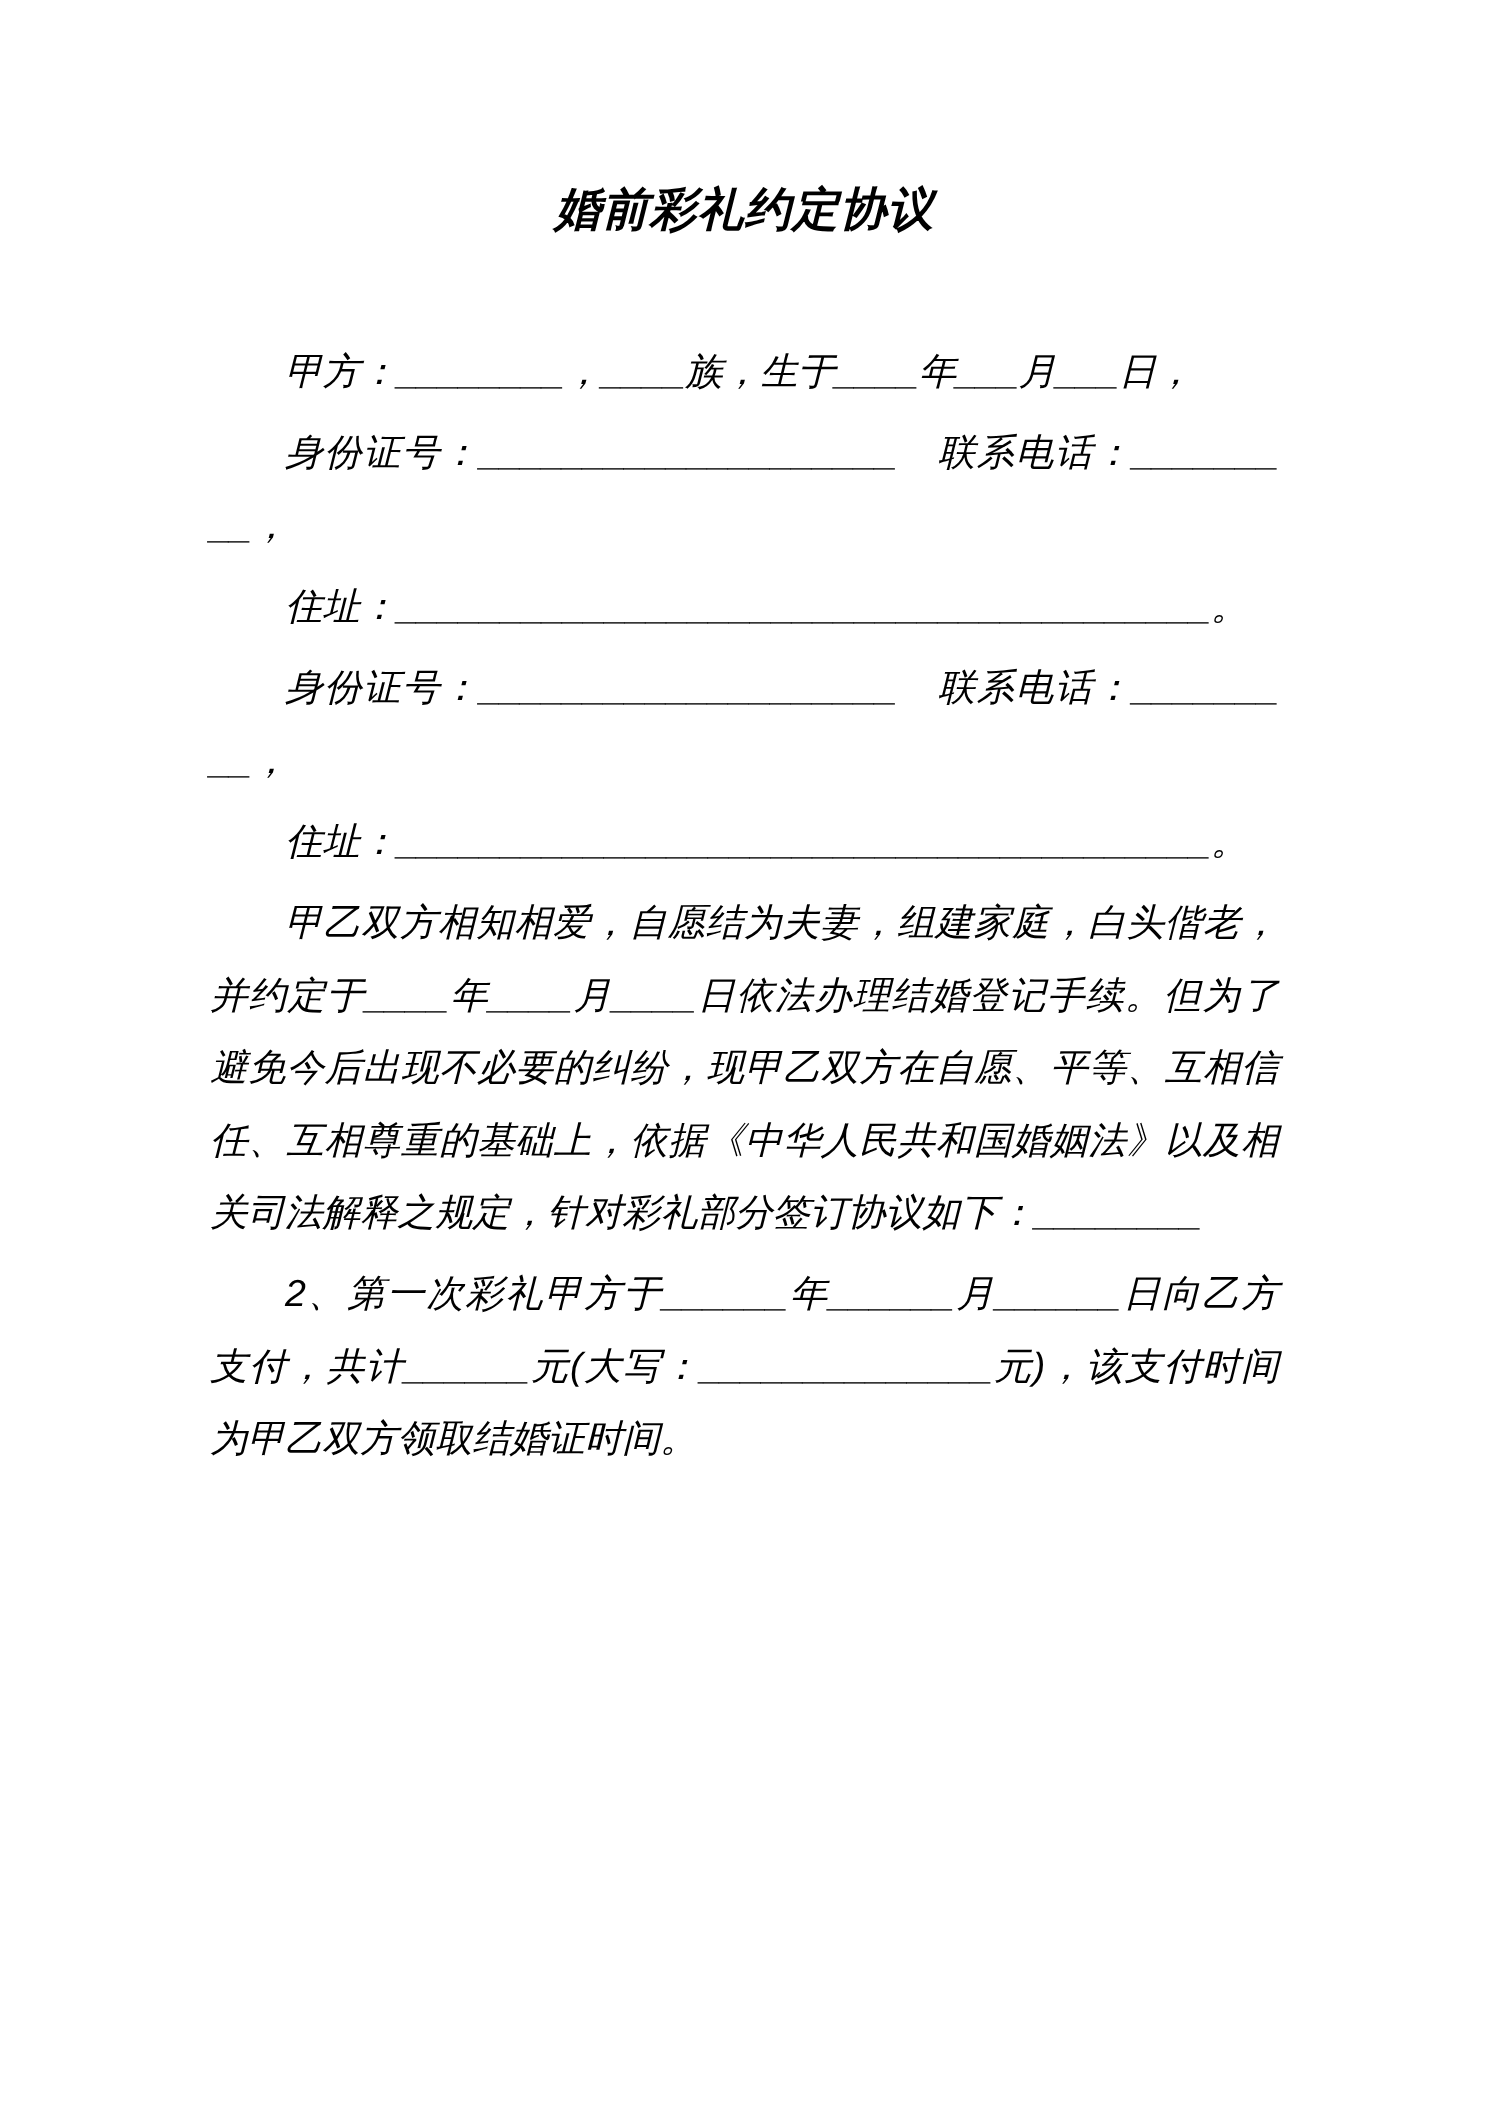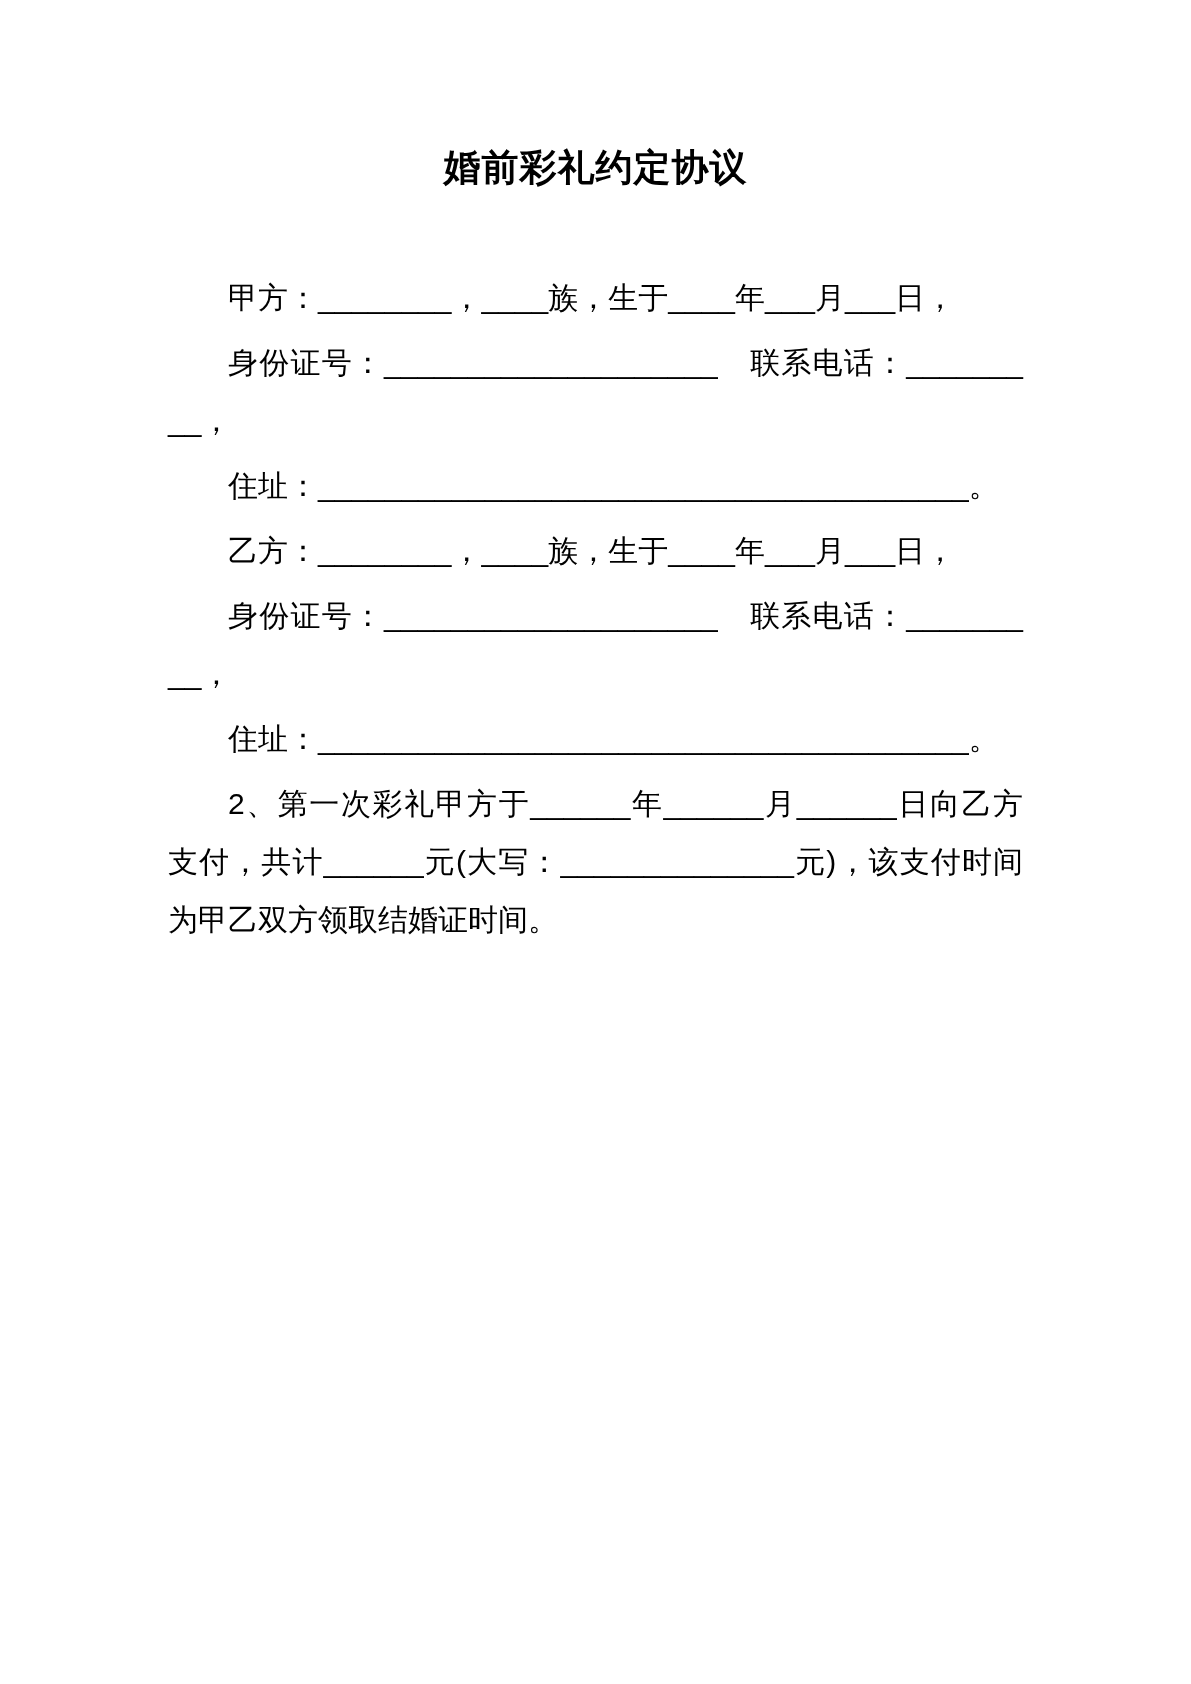--- a/index.html
+++ b/index.html
@@ -13,20 +13,21 @@
     height: 1684px;
     overflow: hidden;
   }
   .page {
     width: 1191px;
     height: 1684px;
     background: #ffffff;
     padding: 143px 168px 0 168px;
     font-family: "Liberation Sans", "DejaVu Sans", sans-serif;
     color: #000000;
+    font-style: italic;
   }
   .doc-title {
     font-size: 37px;
     line-height: 50px;
     font-weight: 700;
     text-align: center;
     margin: 0 0 76px 0;
     letter-spacing: 1px;
   }
   .doc-body {
@@ -52,26 +53,26 @@
   <h1 class="doc-title">婚前彩礼约定协议</h1>
 
   <div class="doc-body">
 
     <p class="indent">甲方：________，____族，生于____年___月___日，</p>
 
     <p class="indent">身份证号：____________________　联系电话：_________，</p>
 
     <p class="indent">住址：_______________________________________。</p>
 
-    <p class="indent">乙方：________，____族，生于____年___月___日，</p>
 
     <p class="indent">身份证号：____________________　联系电话：_________，</p>
 
     <p class="indent">住址：_______________________________________。</p>
 
+    <p class="indent">甲乙双方相知相爱，自愿结为夫妻，组建家庭，白头偕老，并约定于____年____月____日依法办理结婚登记手续。但为了避免今后出现不必要的纠纷，现甲乙双方在自愿、平等、互相信任、互相尊重的基础上，依据《中华人民共和国婚姻法》以及相关司法解释之规定，针对彩礼部分签订协议如下：________</p>
 
 
 
     <p class="indent">2、第一次彩礼甲方于______年______月______日向乙方支付，共计______元(大写：______________元)，该支付时间为甲乙双方领取结婚证时间。</p>
 
 
   </div>
 </div>
 
 </body></html>

